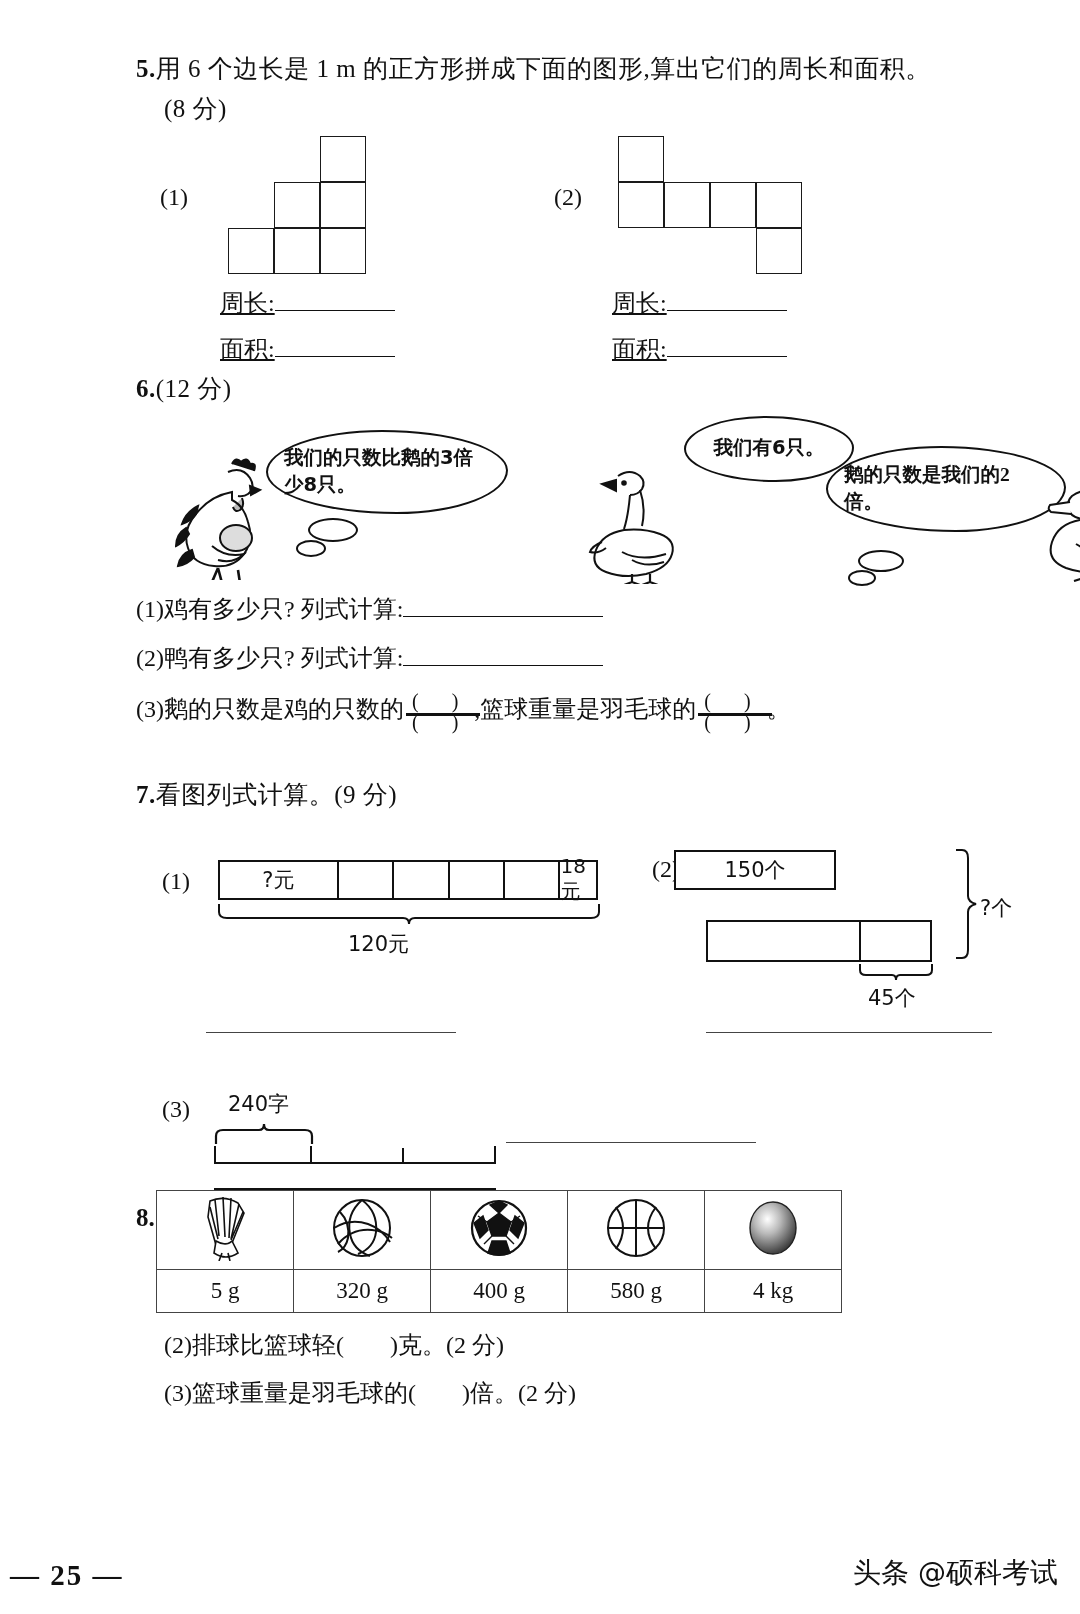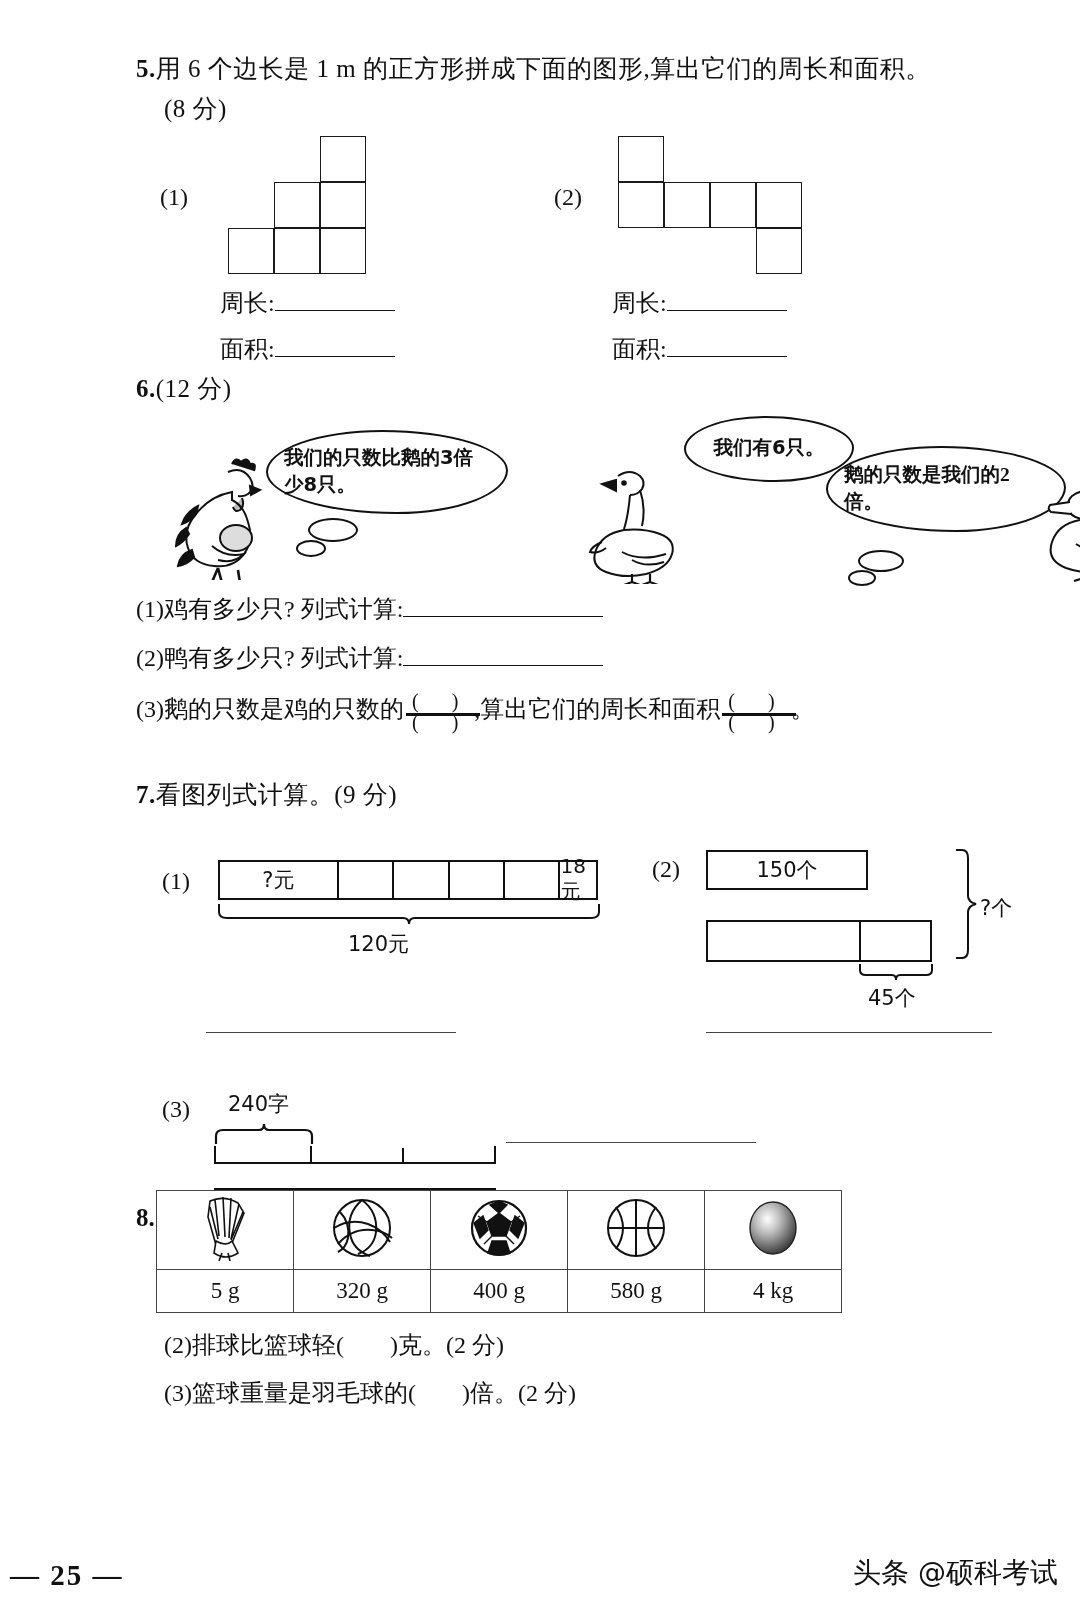--- a/index.html
+++ b/index.html
@@ -23,21 +23,21 @@
   #p5 .line2 { margin-left:28px; margin-top:6px; }
   .shape-row { position:relative; height:200px; margin-top:6px; }
   .shape-block { position:absolute; }
   .lbl-paren { font-size:24px; position:absolute; }
   .grid { position:absolute; }
   .cell {
     position:absolute; width:46px; height:46px;
     border:1.8px solid #1a1a1a;
     box-sizing:border-box; background:#fff;
   }
-  .ans-rows { position:absolute; font-size:24px; }
+  .ans-rows { position:absolute; font-size:24px;text-decoration:underline; }
   .ans-rows div { margin-bottom:14px; white-space:nowrap; }
 
   
   #p6 { position:absolute; left:136px; top:372px; width:900px; }
   .animals { position:relative; height:175px; margin-top:8px; }
   .bubble {
     position:absolute;
     border:2.6px solid #111;
     border-radius:48% 52% 46% 54% / 50% 48% 52% 50%;
     background:#fff;
@@ -210,21 +210,21 @@
     </div>
 
     <div class="p6-items">
       <div>
         <span>(1)</span><span>鸡有多少只? 列式计算:</span><span class="blank-line" style="width:200px;"></span>
       </div>
       <div>
         <span>(2)</span><span>鸭有多少只? 列式计算:</span><span class="blank-line" style="width:200px;"></span>
       </div>
       <div style="margin-top:8px;">
-        <span>(3)</span><span>鹅的只数是鸡的只数的</span><span class="frac"><span class="num">(    )</span><span class="bar"></span><span class="den">(    )</span></span><span>,</span><span>算出它们的周长和面积</span><span class="frac"><span class="num">(    )</span><span class="bar"></span><span class="den">(    )</span></span><span>。</span>
+        <span>(3)</span><span>鹅的只数是鸡的只数的</span><span class="frac"><span class="num">(    )</span><span class="bar"></span><span class="den">(    )</span></span><span>,</span><span>篮球重量是羽毛球的</span><span class="frac"><span class="num">(    )</span><span class="bar"></span><span class="den">(    )</span></span><span>。</span>
       </div>
     </div>
   </div>
 
   <div id="p7">
     <div class="q-title">
       <span class="q-num">7.</span><span>看图列式计算。</span><span>(9 分)</span>
     </div>
 
     <div class="p7-diagrams">
@@ -237,21 +237,21 @@
         <div class="seg" style="width:56px;"></div>
         <div class="seg" style="width:56px;"></div>
         <div class="seg" style="width:36px; font-size:20px;">18元</div>
       </div>
       <svg style="position:absolute; left:80px; top:82px;" width="386" height="26" viewBox="0 0 386 26">
         <path d="M3 2 v8 q0 6 8 6 h176 q6 0 6 6 q0 -6 6 -6 h176 q8 0 8 -6 v-8" fill="none" stroke="#111" stroke-width="2"></path>
       </svg>
       <span class="cap-label" style="left:212px; top:110px;">120元</span>
 
       <span class="lbl-paren" style="left:516px; top:36px;">(2)</span>
-      <div class="bar" style="left:570px; top:30px; width:162px; height:40px; justify-content:center;text-align:center;">
+      <div class="bar" style="left:538px; top:30px; width:162px; height:40px; justify-content:center;text-align:center;">
         <span style="font-size:21px; font-family:'DejaVu Sans','Liberation Sans',sans-serif;">150个</span>
       </div>
       <div class="bar" style="left:570px; top:100px; width:226px; height:42px;">
         <div class="seg" style="width:154px;"></div>
         <div class="seg" style="width:70px;"></div>
       </div>
       <svg style="position:absolute; left:722px; top:142px;" width="76" height="22" viewBox="0 0 76 22">
         <path d="M2 2 v6 q0 5 6 5 h26 q4 0 4 5 q0 -5 4 -5 h26 q6 0 6 -5 v-6" fill="none" stroke="#111" stroke-width="2"></path>
       </svg>
       <span class="cap-label" style="left:732px; top:164px;">45个</span>

